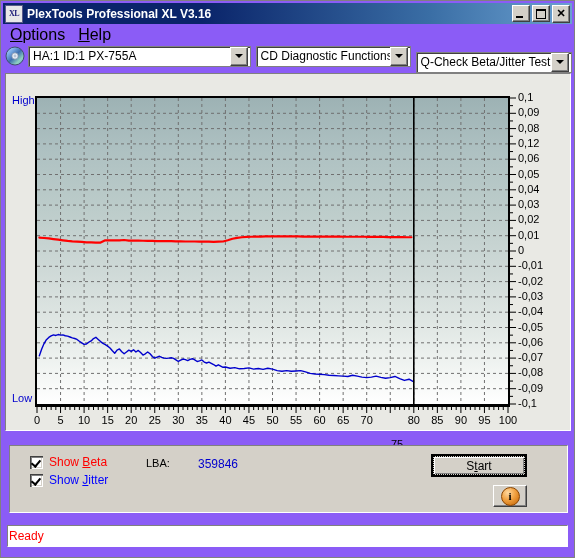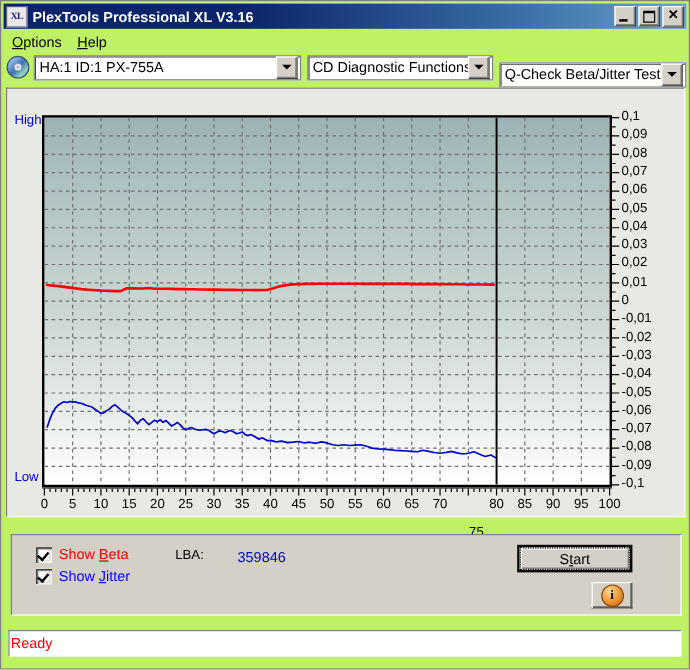--- a/index.html
+++ b/index.html
@@ -8,21 +8,21 @@
     overflow: hidden;
     background: #d4d0c8;
     font-family: "Liberation Sans", sans-serif;
     -webkit-font-smoothing: none;
   }
   #app {
     position: relative;
     width: 575px; height: 558px;
     box-sizing: border-box;
     border: 1px solid #808080;
-    background: #bef264;
+    background: #8b5cf6;
   }
 
   
   #titlebar {
     position: absolute; left: 2px; top: 2px;
     width: 569px; height: 21px;
     background: linear-gradient(to right, #0a246a 0%, #0a246a 35%, #3a6ea5 75%, #6ba0d0 100%);
     display: flex; align-items: center;
   }
   #title-icon {
@@ -59,21 +59,21 @@
   }
   .wb-close { font-weight: bold; font-size: 11px; padding-bottom: 1px; }
 
   
   #menubar {
     position: absolute; left: 3px; top: 25px;
     width: 567px; height: 18px;
     display: flex; align-items: center;
   }
   .menuitem {
-    font-size: 12px; color: #000; padding: 2px 7px 2px 6px;
+    font-size: 16px; color: #000; padding: 2px 7px 2px 6px;
   }
   .menuitem u { text-decoration: underline; }
 
   
   #toolbar {
     position: absolute; left: 4px; top: 44px;
     width: 567px; height: 22px;
     display: flex; align-items: center;
   }
   #disc-icon {
@@ -536,21 +536,21 @@
             <line x1="0" y1="285.04999999999995" x2="3" y2="285.04999999999995" stroke="#000" stroke-width="1"></line>
             <line x1="0" y1="292.7" x2="6" y2="292.7" stroke="#000" stroke-width="1"></line>
             <line x1="0" y1="300.34999999999997" x2="3" y2="300.34999999999997" stroke="#000" stroke-width="1"></line>
             <line x1="0" y1="308" x2="6" y2="308" stroke="#000" stroke-width="1"></line>
           </svg>
       </div>
       <div id="ylabels">
           <div class="ylab" style="top: 1px;">0,1</div>
           <div class="ylab" style="top: 16.3px;">0,09</div>
           <div class="ylab" style="top: 31.6px;">0,08</div>
-          <div class="ylab" style="top: 46.9px;">0,07</div>
+          <div class="ylab" style="top: 46.9px;">0,12</div>
           <div class="ylab" style="top: 62.2px;">0,06</div>
           <div class="ylab" style="top: 77.5px;">0,05</div>
           <div class="ylab" style="top: 92.8px;">0,04</div>
           <div class="ylab" style="top: 108.1px;">0,03</div>
           <div class="ylab" style="top: 123.4px;">0,02</div>
           <div class="ylab" style="top: 138.7px;">0,01</div>
           <div class="ylab" style="top: 154px;">0</div>
           <div class="ylab" style="top: 169.3px;">-0,01</div>
           <div class="ylab" style="top: 184.6px;">-0,02</div>
           <div class="ylab" style="top: 199.9px;">-0,03</div>

